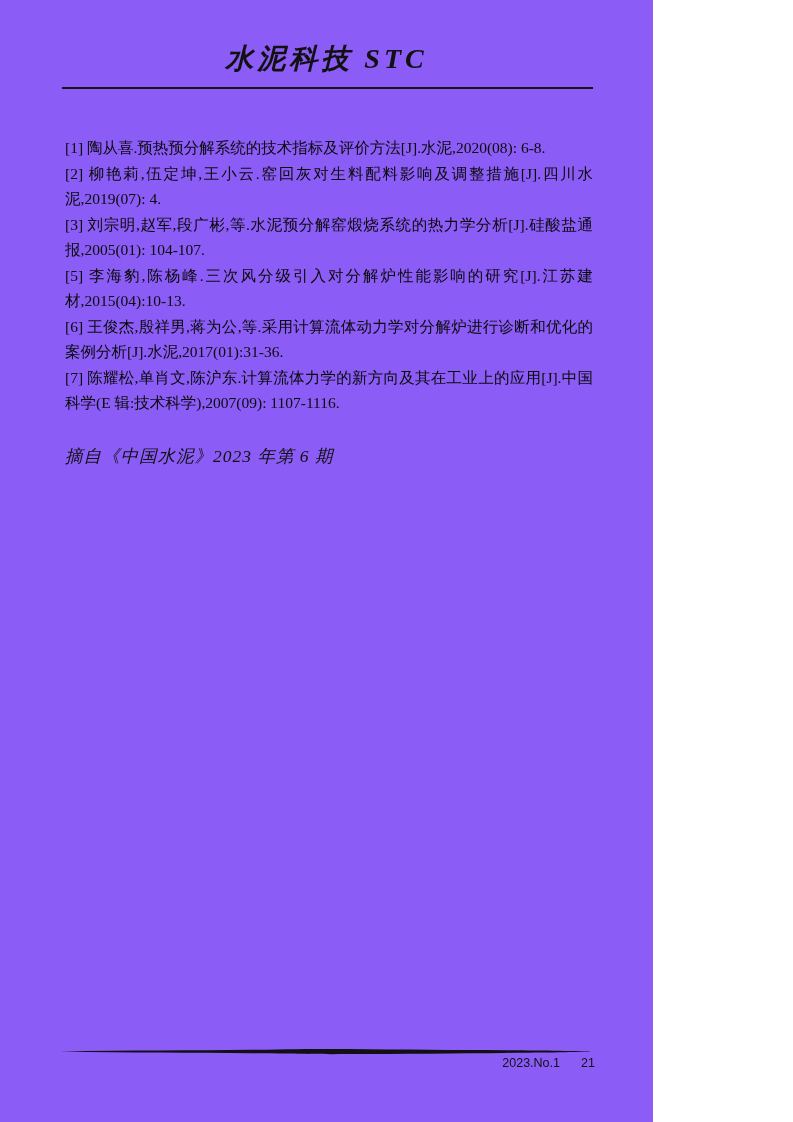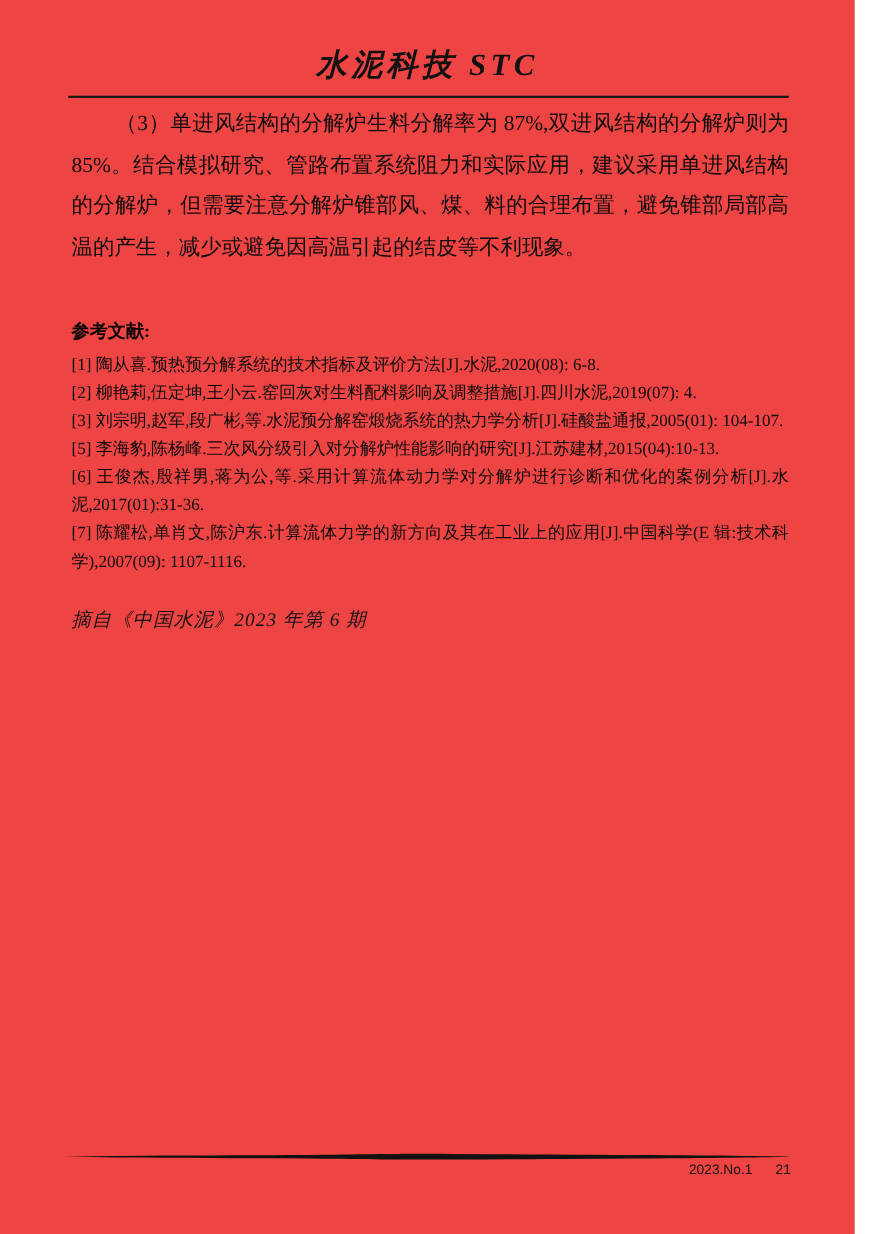--- a/index.html
+++ b/index.html
@@ -2,23 +2,23 @@
 <html><head>
 <meta charset="utf-8">
 <style>
   html, body {
     margin: 0;
     padding: 0;
     background: #ffffff;
   }
   .page {
     position: relative;
-    width: 777px;
+    width: 653px;
     height: 1122px;
-    background: #ef4444;
+    background: #8b5cf6;
     color: #0b0b0b;
     font-family: "Liberation Serif", "DejaVu Serif", serif;
     overflow: hidden;
     box-sizing: border-box;
   }
   .journal-title {
     padding-top: 40px;
     text-align: center;
     font-size: 28px;
     font-weight: bold;
@@ -98,24 +98,22 @@
 <body>
 
 <div class="page">
 
   <header>
     <div class="journal-title">水泥科技 STC</div>
     <hr class="header-rule">
   </header>
 
   <main>
-    <p class="body-paragraph">（3）单进风结构的分解炉生料分解率为 87%,双进风结构的分解炉则为 85%。结合模拟研究、管路布置系统阻力和实际应用，建议采用单进风结构的分解炉，但需要注意分解炉锥部风、煤、料的合理布置，避免锥部局部高温的产生，减少或避免因高温引起的结皮等不利现象。</p>
 
     <section class="references">
-      <h3 class="references-heading">参考文献:</h3>
       <p class="ref-item">[1] 陶从喜.预热预分解系统的技术指标及评价方法[J].水泥,2020(08): 6-8.</p>
       <p class="ref-item">[2] 柳艳莉,伍定坤,王小云.窑回灰对生料配料影响及调整措施[J].四川水泥,2019(07): 4.</p>
       <p class="ref-item">[3] 刘宗明,赵军,段广彬,等.水泥预分解窑煅烧系统的热力学分析[J].硅酸盐通报,2005(01): 104-107.</p>
       <p class="ref-item">[5] 李海豹,陈杨峰.三次风分级引入对分解炉性能影响的研究[J].江苏建材,2015(04):10-13.</p>
       <p class="ref-item">[6] 王俊杰,殷祥男,蒋为公,等.采用计算流体动力学对分解炉进行诊断和优化的案例分析[J].水泥,2017(01):31-36.</p>
       <p class="ref-item">[7] 陈耀松,单肖文,陈沪东.计算流体力学的新方向及其在工业上的应用[J].中国科学(E 辑:技术科学),2007(09): 1107-1116.</p>
     </section>
 
     <p class="source-note">摘自《中国水泥》2023 年第 6 期</p>
   </main>

